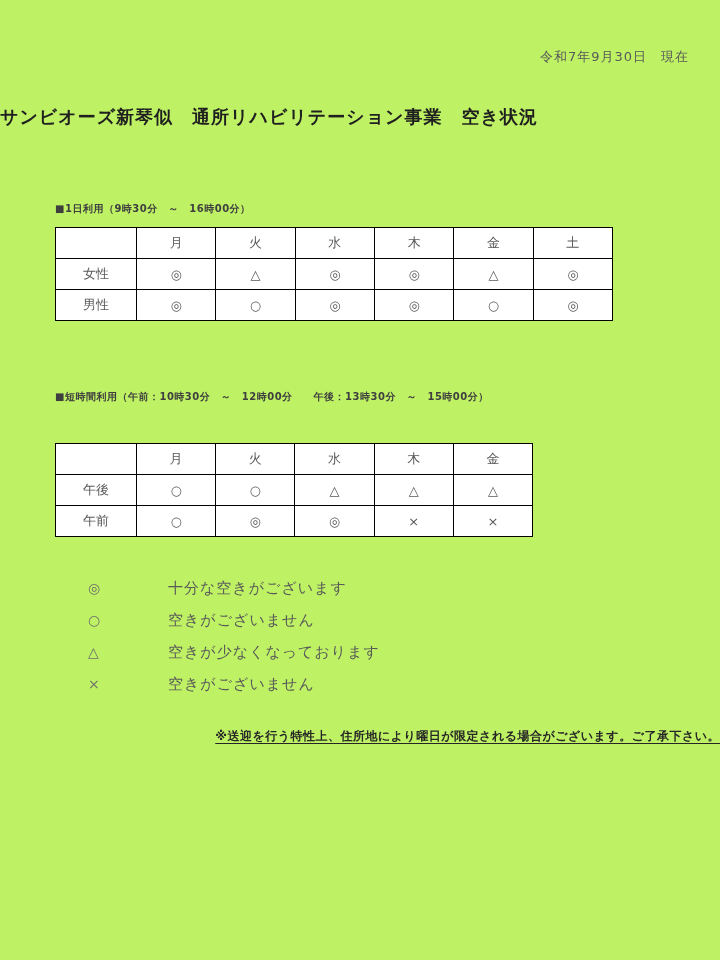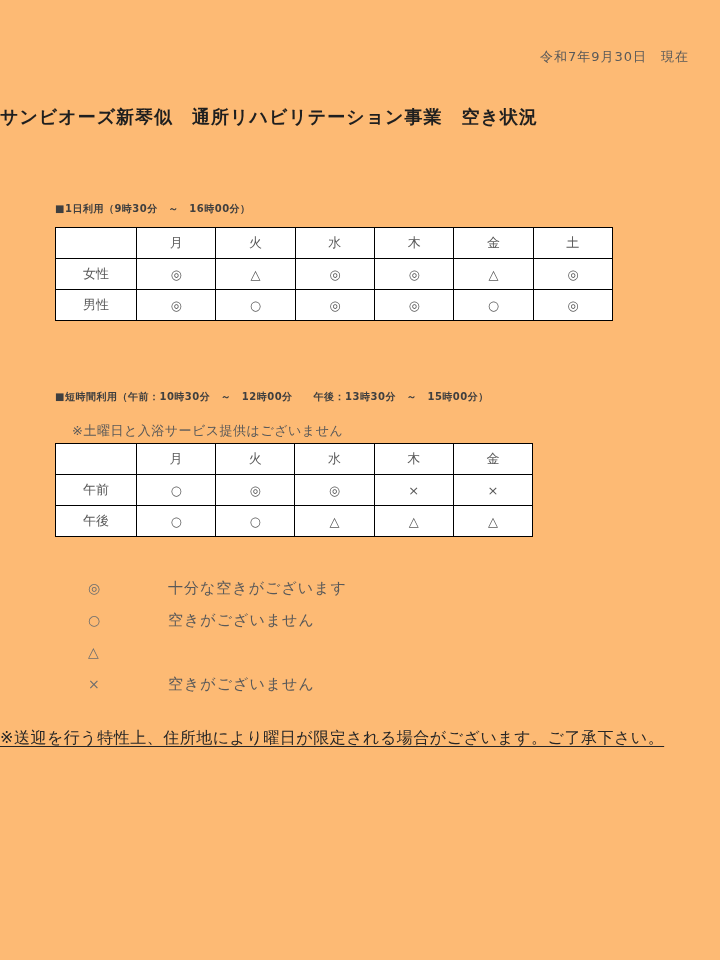--- a/index.html
+++ b/index.html
@@ -1,21 +1,21 @@
 <!DOCTYPE html>
 <html><head>
 <meta charset="utf-8">
 <style>
   * { margin: 0; padding: 0; box-sizing: border-box; }
   html, body { background: #ffffff; }
   .page {
     position: relative;
     width: 720px;
     height: 960px;
-    background: #fdba74;
+    background: #bef264;
     font-family: "DejaVu Sans", "Liberation Sans", sans-serif;
     color: #404040;
     overflow: hidden;
   }
   .doc-date {
     position: absolute;
     top: 48px;
     right: 31px;
     font-size: 13px;
     color: #595959;
@@ -89,23 +89,23 @@
   .legend-label {
     font-size: 15px;
     color: #595959;
     letter-spacing: 1px;
   }
   .footer-note {
     position: absolute;
     top: 728px;
     left: 0;
     right: 0;
-    text-align: left;
-    font-size: 16px;
-    font-weight: normal;
+    text-align: right;
+    font-size: 12px;
+    font-weight: bold;
     color: #262626;
     text-decoration: underline;
     text-underline-offset: 3px;
     letter-spacing: 0.5px;
   }
 </style>
 </head>
 <body>
 
 <div class="page">
@@ -153,21 +153,20 @@
         <td class="symbol-cell">○</td>
         <td class="symbol-cell">◎</td>
         <td class="symbol-cell">◎</td>
         <td class="symbol-cell">○</td>
         <td class="symbol-cell">◎</td>
       </tr>
     </tbody>
   </table>
 
   <div class="section-heading heading-short">■短時間利用（午前：10時30分　～　12時00分　　午後：13時30分　～　15時00分）</div>
-  <div class="section-note">※土曜日と入浴サービス提供はございません</div>
 
   <table class="avail-table table-short">
     <colgroup>
       <col class="label-col">
       <col>
         <col>
         <col>
         <col>
         <col>
     </colgroup>
@@ -176,49 +175,50 @@
         <th></th>
         <th>月</th>
         <th>火</th>
         <th>水</th>
         <th>木</th>
         <th>金</th>
       </tr>
     </thead>
     <tbody>
       <tr>
+        <th>午後</th>
+        <td class="symbol-cell">○</td>
+        <td class="symbol-cell">○</td>
+        <td class="symbol-cell">△</td>
+        <td class="symbol-cell">△</td>
+        <td class="symbol-cell">△</td>
+      </tr>
+      <tr>
         <th>午前</th>
         <td class="symbol-cell">○</td>
         <td class="symbol-cell">◎</td>
         <td class="symbol-cell">◎</td>
         <td class="symbol-cell">×</td>
         <td class="symbol-cell">×</td>
       </tr>
-      <tr>
-        <th>午後</th>
-        <td class="symbol-cell">○</td>
-        <td class="symbol-cell">○</td>
-        <td class="symbol-cell">△</td>
-        <td class="symbol-cell">△</td>
-        <td class="symbol-cell">△</td>
-      </tr>
     </tbody>
   </table>
 
   <div class="legend">
     <div class="legend-item">
       <span class="legend-symbol">◎</span>
       <span class="legend-label">十分な空きがございます</span>
     </div>
     <div class="legend-item">
       <span class="legend-symbol">○</span>
       <span class="legend-label">空きがございません</span>
     </div>
     <div class="legend-item">
       <span class="legend-symbol">△</span>
+      <span class="legend-label">空きが少なくなっております</span>
     </div>
     <div class="legend-item">
       <span class="legend-symbol">×</span>
       <span class="legend-label">空きがございません</span>
     </div>
   </div>
 
   <div class="footer-note">※送迎を行う特性上、住所地により曜日が限定される場合がございます。ご了承下さい。</div>
 
 </div>

